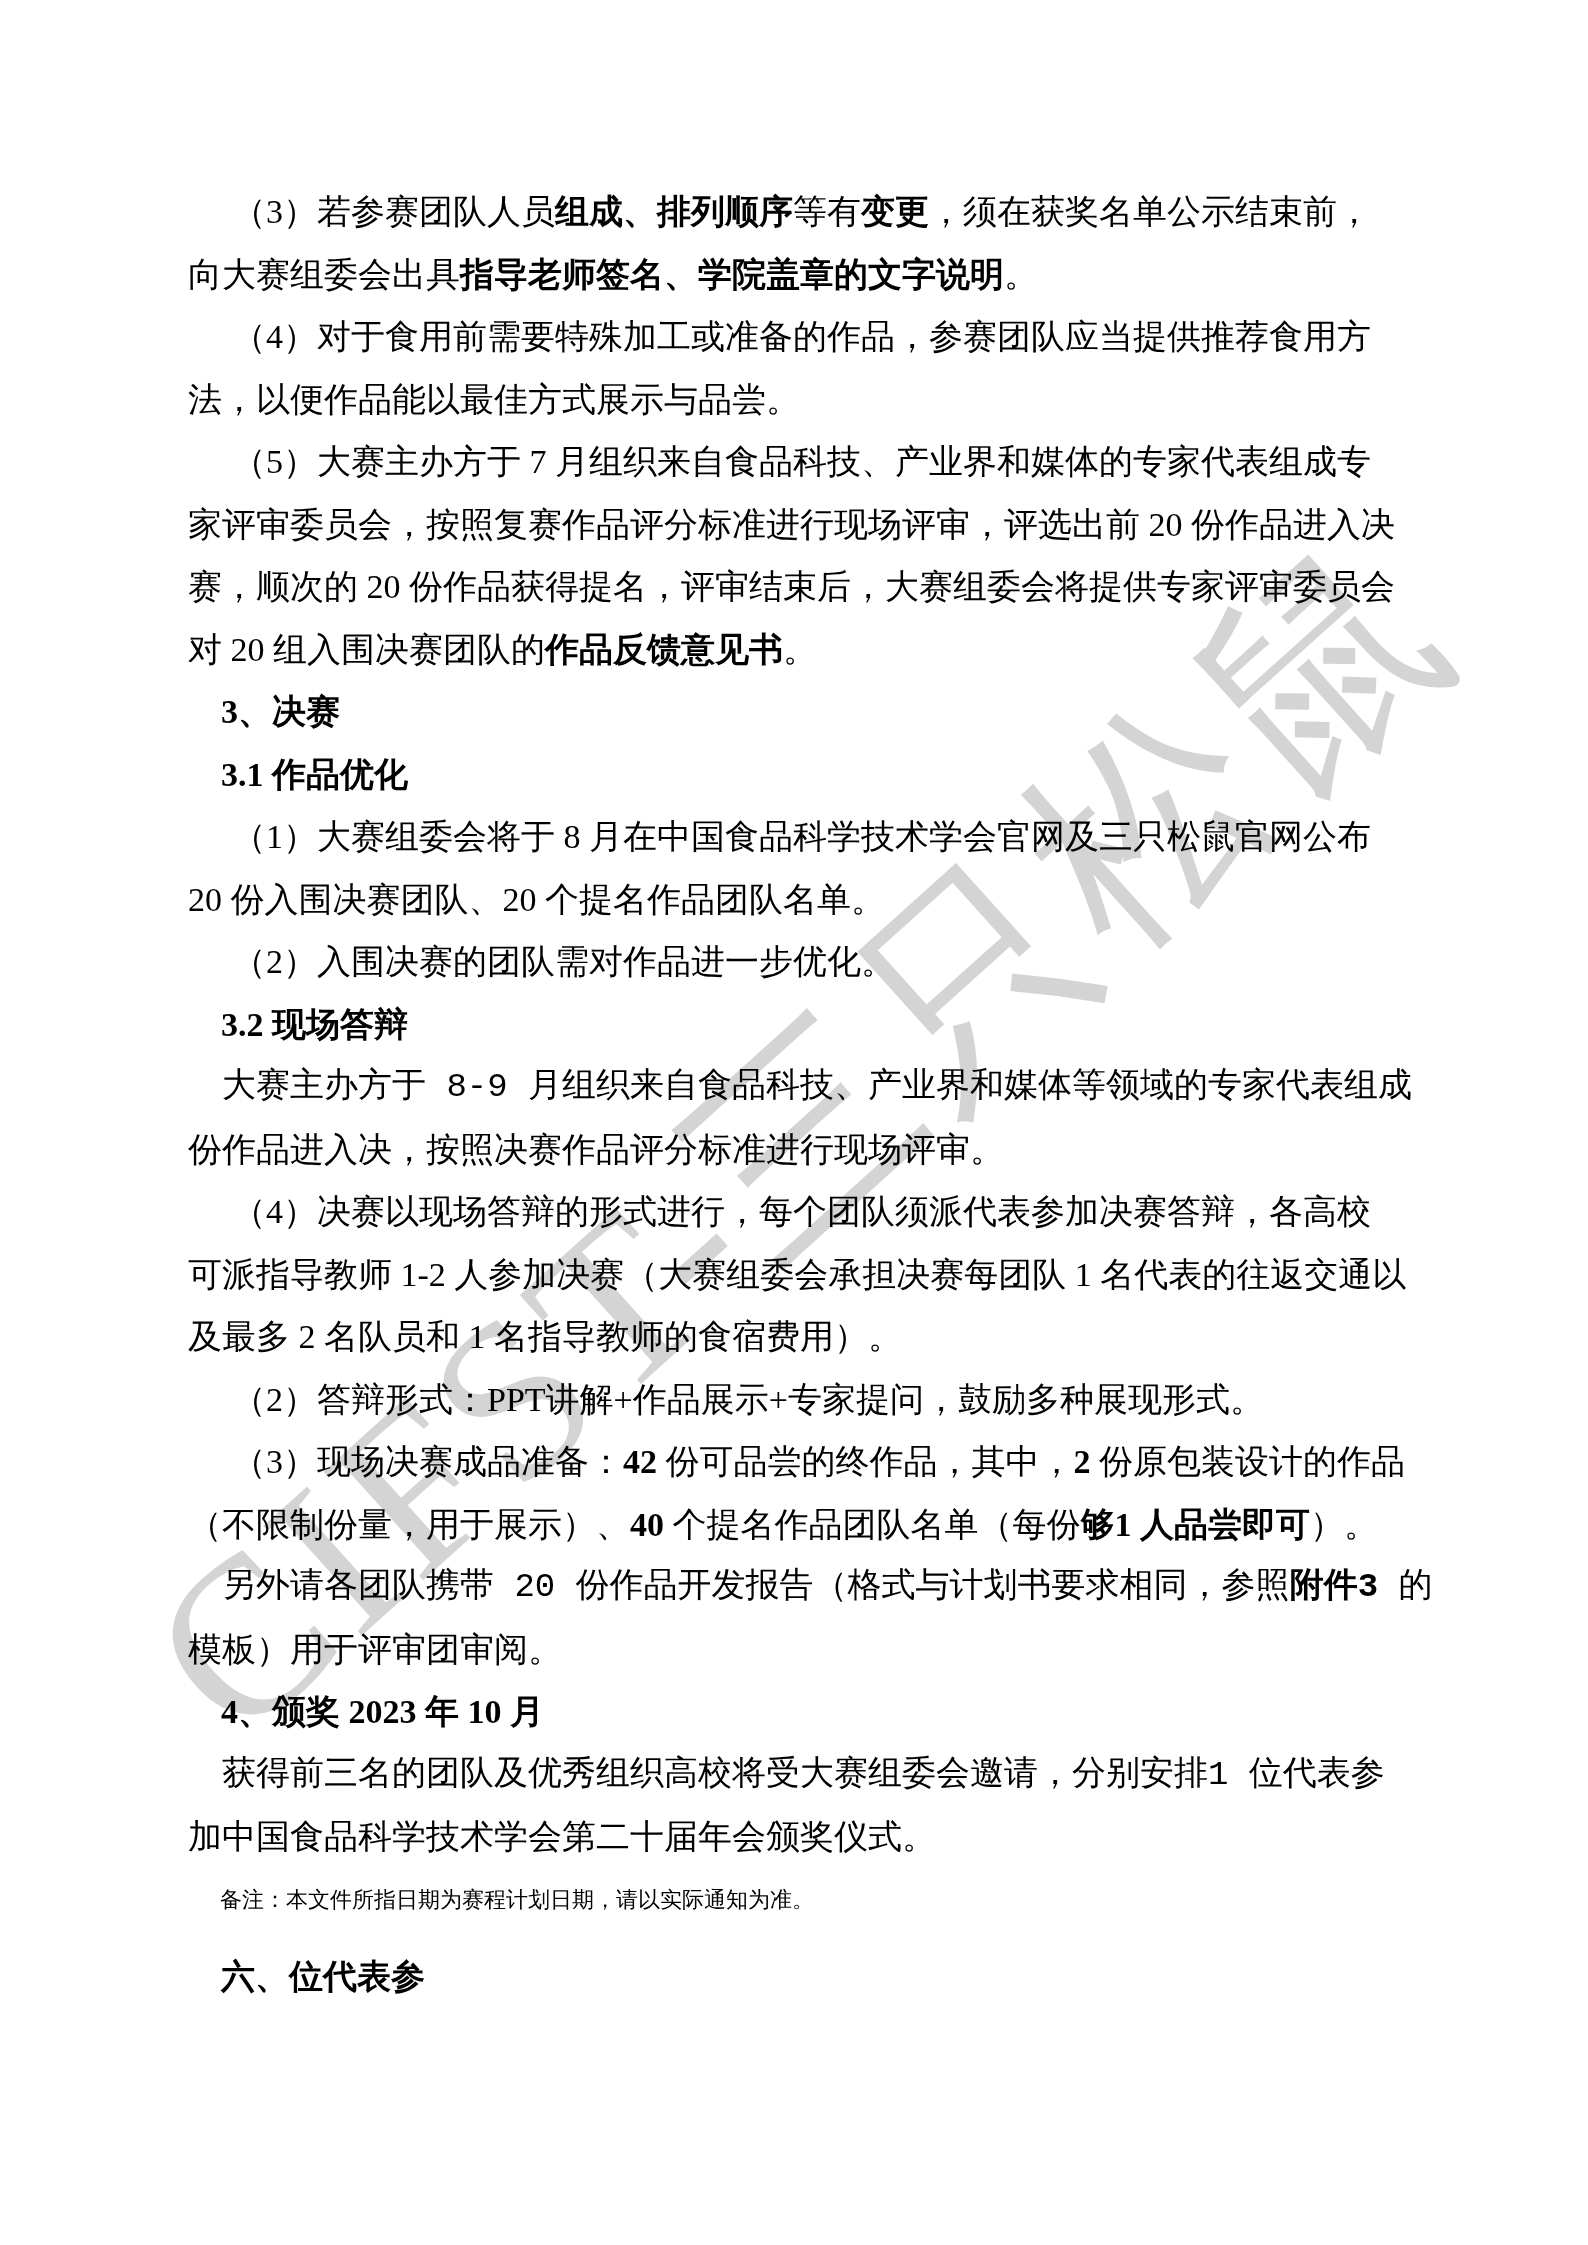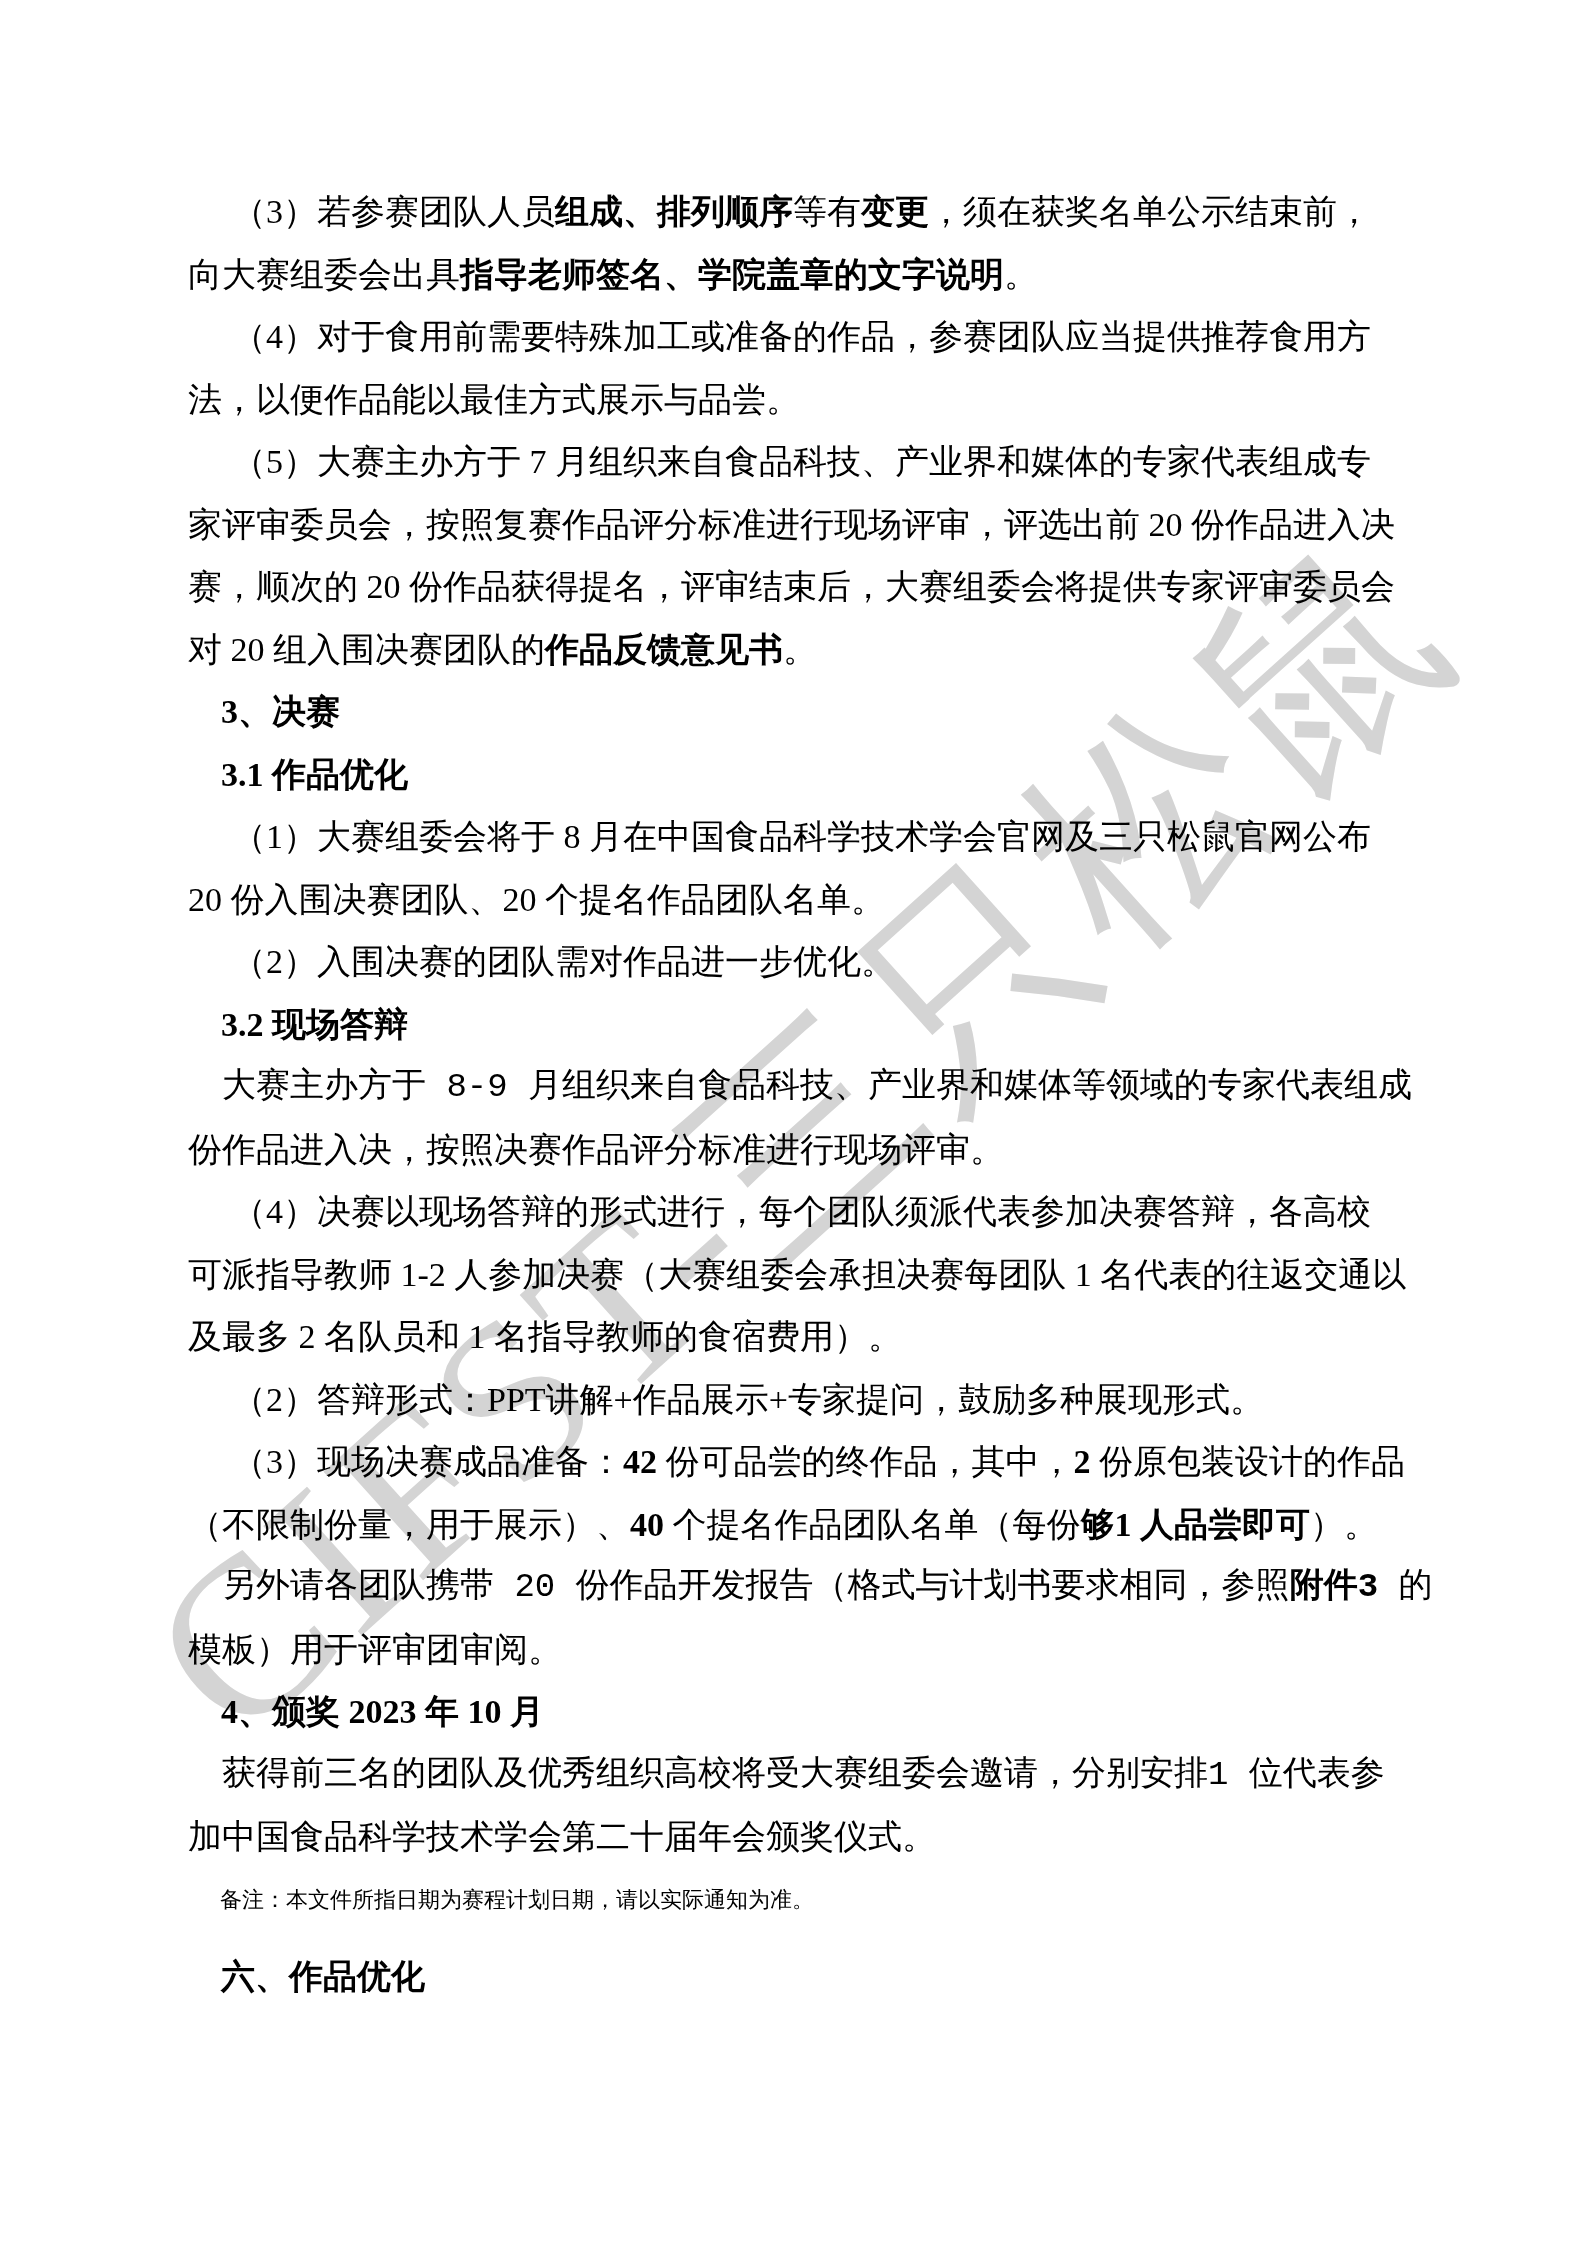--- a/index.html
+++ b/index.html
@@ -71,15 +71,15 @@
       <div class="line flush"><span>及最多 2 名队员和 1 名指导教师的食宿费用）。</span></div>
       <div class="line para"><span>（2）答辩形式：PPT讲解+作品展示+专家提问，鼓励多种展现形式。</span></div>
       <div class="line para"><span>（3）现场决赛成品准备：</span><span class="b">42</span><span> 份可品尝的终作品，其中，</span><span class="b">2</span><span> 份原包装设计的作品</span></div>
       <div class="line flush"><span>（不限制份量，用于展示）、</span><span class="b">40</span><span> 个提名作品团队名单（每份</span><span class="b">够1 人品尝即可</span><span>）。</span></div>
       <div class="line indent1"><span>另外请各团队携带 20 份作品开发报告（格式与计划书要求相同，参照</span><span class="b">附件3</span><span> 的</span></div>
       <div class="line flush"><span>模板）用于评审团审阅。</span></div>
       <div class="line head"><span class="b">4、颁奖 2023 年 10 月</span></div>
       <div class="line indent1"><span>获得前三名的团队及优秀组织高校将受大赛组委会邀请，分别安排1 位代表参</span></div>
       <div class="line flush"><span>加中国食品科学技术学会第二十届年会颁奖仪式。</span></div>
       <div class="line note"><span>备注：本文件所指日期为赛程计划日期，请以实际通知为准。</span></div>
-      <div class="line head2"><span class="b">六、作品优化</span></div>
+      <div class="line head2"><span class="b">六、位代表参</span></div>
     </div>
 </div>
 
 </body></html>

